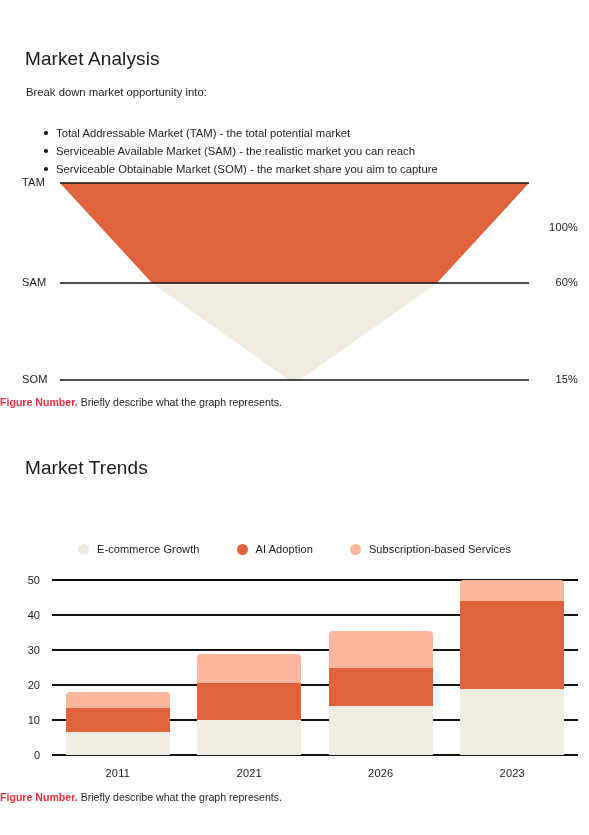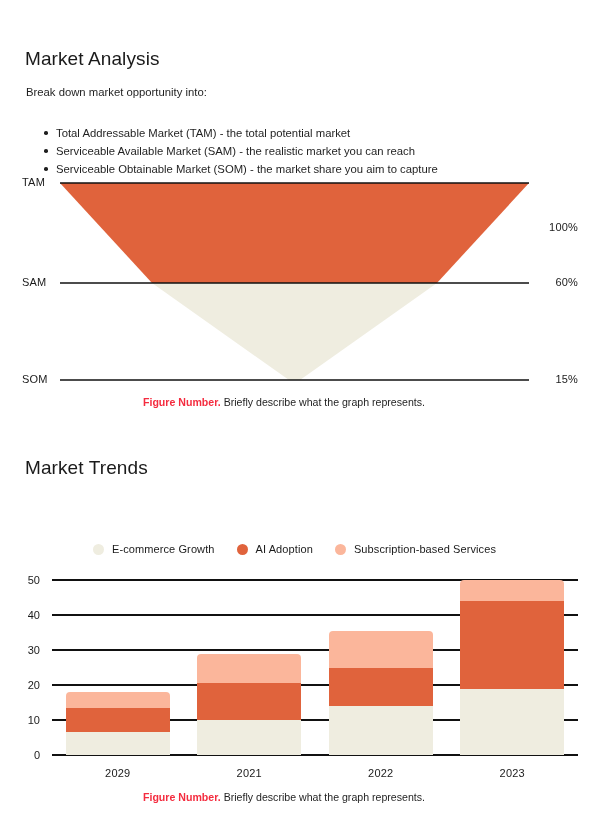--- a/index.html
+++ b/index.html
@@ -31,31 +31,31 @@
   .funnel-wrap{position:absolute;left:0;top:166px;width:589px;height:225px;}
   .funnel-svg{position:absolute;left:0;top:0;}
   .fn-label{
     position:absolute;font-size:11px;color:#1a1a1a;letter-spacing:.2px;
   }
   .fn-left{left:22px;text-align:left;}
   .fn-right{right:11px;text-align:right;}
 
   
   .caption{
-    position:absolute;width:568px;text-align:center;
+    position:absolute;width:568px;text-align:left;
     font-size:10.6px;color:#1f1f1f;
   }
   .caption .fig{color:#f42c3f;font-weight:bold;}
 
   
   .legend{
     position:absolute;left:0;top:543px;width:589px;
     display:flex;justify-content:center;align-items:center;gap:0px;
   }
-  .legend-item{display:flex;align-items:center;margin-right:22px;}
+  .legend-item{display:flex;align-items:center;margin-right:37px;}
   .legend-item:last-child{margin-right:0;}
   .legend-dot{
     width:11px;height:11px;border-radius:50%;display:inline-block;margin-right:8px;
   }
   .legend-label{font-size:11px;color:#1a1a1a;letter-spacing:.1px;}
 
   
   .chart{position:absolute;left:0;top:570px;width:589px;height:215px;}
   .y-tick{
     position:absolute;right:0;font-size:11px;color:#1a1a1a;
@@ -139,33 +139,33 @@
       <div class="gridline" style="top: 79.2px; width: 526px;"></div>
       <div class="y-tick" style="top: 45px; left: 14px;">40</div>
       <div class="gridline" style="top: 44.2px; width: 526px;"></div>
       <div class="y-tick" style="top: 10px; left: 14px;">50</div>
       <div class="gridline" style="top: 9.2px; width: 526px;"></div>
       <div class="bar" style="left: 65.8075px; width: 103.885px; bottom: 30px; height: 63px;">
         <div class="seg" style="height: 22.75px; bottom: 0px; background: rgb(239, 237, 224);"></div>
         <div class="seg" style="height: 24.5px; bottom: 22.75px; background: rgb(224, 99, 60);"></div>
         <div class="seg top" style="height: 15.75px; bottom: 47.25px; background: rgb(251, 182, 155);"></div>
       </div>
-      <div class="x-label" style="left: 117.75px; top: 197px;">2029</div>
+      <div class="x-label" style="left: 117.75px; top: 197px;">2011</div>
       <div class="bar" style="left: 197.308px; width: 103.885px; bottom: 30px; height: 101.5px;">
         <div class="seg" style="height: 35px; bottom: 0px; background: rgb(239, 237, 224);"></div>
         <div class="seg" style="height: 36.75px; bottom: 35px; background: rgb(224, 99, 60);"></div>
         <div class="seg top" style="height: 29.75px; bottom: 71.75px; background: rgb(251, 182, 155);"></div>
       </div>
       <div class="x-label" style="left: 249.25px; top: 197px;">2021</div>
       <div class="bar" style="left: 328.808px; width: 103.885px; bottom: 30px; height: 124.25px;">
         <div class="seg" style="height: 49px; bottom: 0px; background: rgb(239, 237, 224);"></div>
         <div class="seg" style="height: 38.5px; bottom: 49px; background: rgb(224, 99, 60);"></div>
         <div class="seg top" style="height: 36.75px; bottom: 87.5px; background: rgb(251, 182, 155);"></div>
       </div>
-      <div class="x-label" style="left: 380.75px; top: 197px;">2022</div>
+      <div class="x-label" style="left: 380.75px; top: 197px;">2026</div>
       <div class="bar" style="left: 460.308px; width: 103.885px; bottom: 30px; height: 175px;">
         <div class="seg" style="height: 66.5px; bottom: 0px; background: rgb(239, 237, 224);"></div>
         <div class="seg" style="height: 87.5px; bottom: 66.5px; background: rgb(224, 99, 60);"></div>
         <div class="seg top" style="height: 21px; bottom: 154px; background: rgb(251, 182, 155);"></div>
       </div>
       <div class="x-label" style="left: 512.25px; top: 197px;">2023</div>
     </div>
 
   <div class="caption" style="top:791px;">
     <span class="fig">Figure Number.</span><span> Briefly describe what the graph represents.</span>

